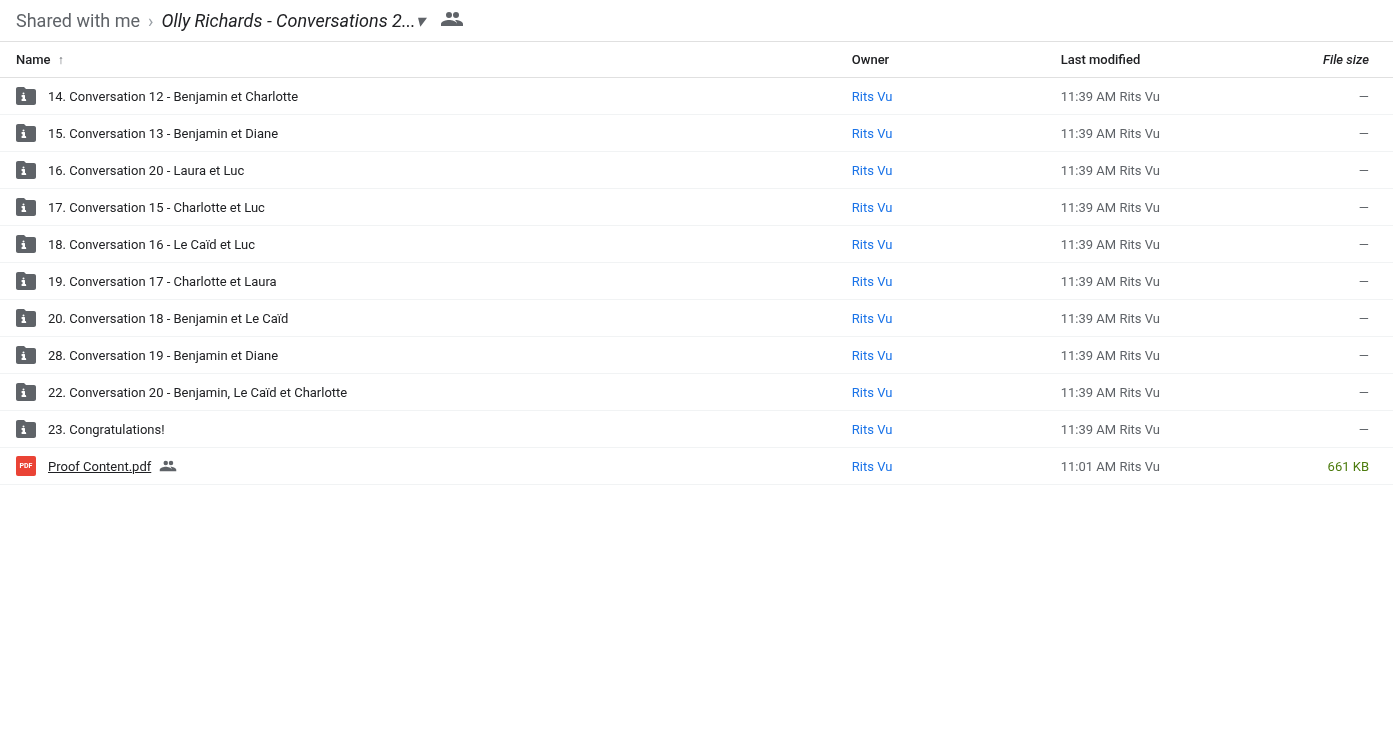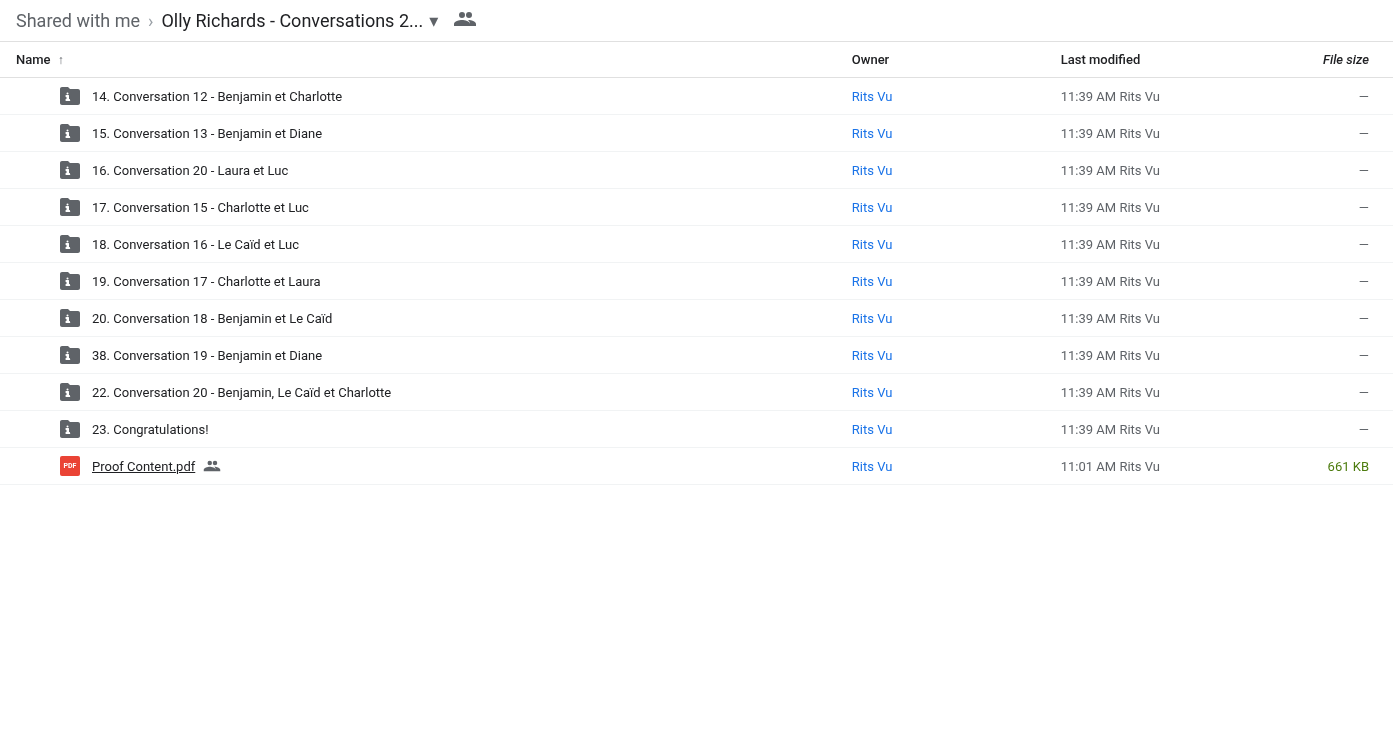--- a/index.html
+++ b/index.html
@@ -27,21 +27,22 @@
     }
     .breadcrumb-separator {
       color: #9aa0a6;
       font-size: 18px;
     }
     .breadcrumb-current {
       color: #202124;
       font-size: 18px;
       display: flex;
       align-items: flex-start;
-      gap: 6px;
+      gap: 0;
+      font-style: italic;
     }
     .chevron-icon {
       color: #5f6368;
       font-size: 18px;
       cursor: pointer;
     }
     .people-icon {
       color: #5f6368;
       margin-left: 8px;
       cursor: pointer;
@@ -87,21 +88,20 @@
     }
     .file-table tbody tr {
       border-bottom: 1px solid #f1f3f4;
       cursor: default;
     }
     .file-table td {
       padding: 8px 16px;
       font-size: 13px;
       color: #202124;
       vertical-align: middle;
-      margin-left: 44px;
     }
     tr td:first-child {
       display: flex;
       align-items: center;
       gap: 12px;
     }
   </style>
 </head>
 <body>
 
@@ -237,21 +237,21 @@
         <td style="text-align: right; padding-right: 24px; color: rgb(95, 99, 104);">—</td>
       </tr>
       <tr>
         <td>
           <span style="flex-shrink:0;width:20px;height:20px;display:inline-flex;align-items:center;justify-content:center;">
       <svg width="20" height="18" viewBox="0 0 20 18" fill="none">
         <path d="M8 0H2C0.9 0 0 0.9 0 2v14c0 1.1.9 2 2 2h16c1.1 0 2-.9 2-2V4c0-1.1-.9-2-2-2H10L8 0z" fill="#5f6368"></path>
         <path d="M10.5 13.5c0 .28-.22.5-.5.5H6c-.28 0-.5-.22-.5-.5v-1c0-.28.22-.5.5-.5h.5v-2H6c-.28 0-.5-.22-.5-.5v-1C5.5 8.22 5.72 8 6 8h2.5c.28 0 .5.22.5.5V12h.5c.28 0 .5.22.5.5v1zM8.5 6.5a1 1 0 11-2 0 1 1 0 012 0z" fill="white"></path>
       </svg>
     </span>
-          <span style="display:flex;align-items:center;gap:4px;">38. Conversation 19 - Benjamin et Diane</span>
+          <span style="display:flex;align-items:center;gap:4px;">28. Conversation 19 - Benjamin et Diane</span>
         </td>
         <td style="color: rgb(26, 115, 232);">Rits Vu</td>
         <td style="color: rgb(95, 99, 104);">11:39 AM Rits Vu</td>
         <td style="text-align: right; padding-right: 24px; color: rgb(95, 99, 104);">—</td>
       </tr>
       <tr>
         <td>
           <span style="flex-shrink:0;width:20px;height:20px;display:inline-flex;align-items:center;justify-content:center;">
       <svg width="20" height="18" viewBox="0 0 20 18" fill="none">
         <path d="M8 0H2C0.9 0 0 0.9 0 2v14c0 1.1.9 2 2 2h16c1.1 0 2-.9 2-2V4c0-1.1-.9-2-2-2H10L8 0z" fill="#5f6368"></path>

